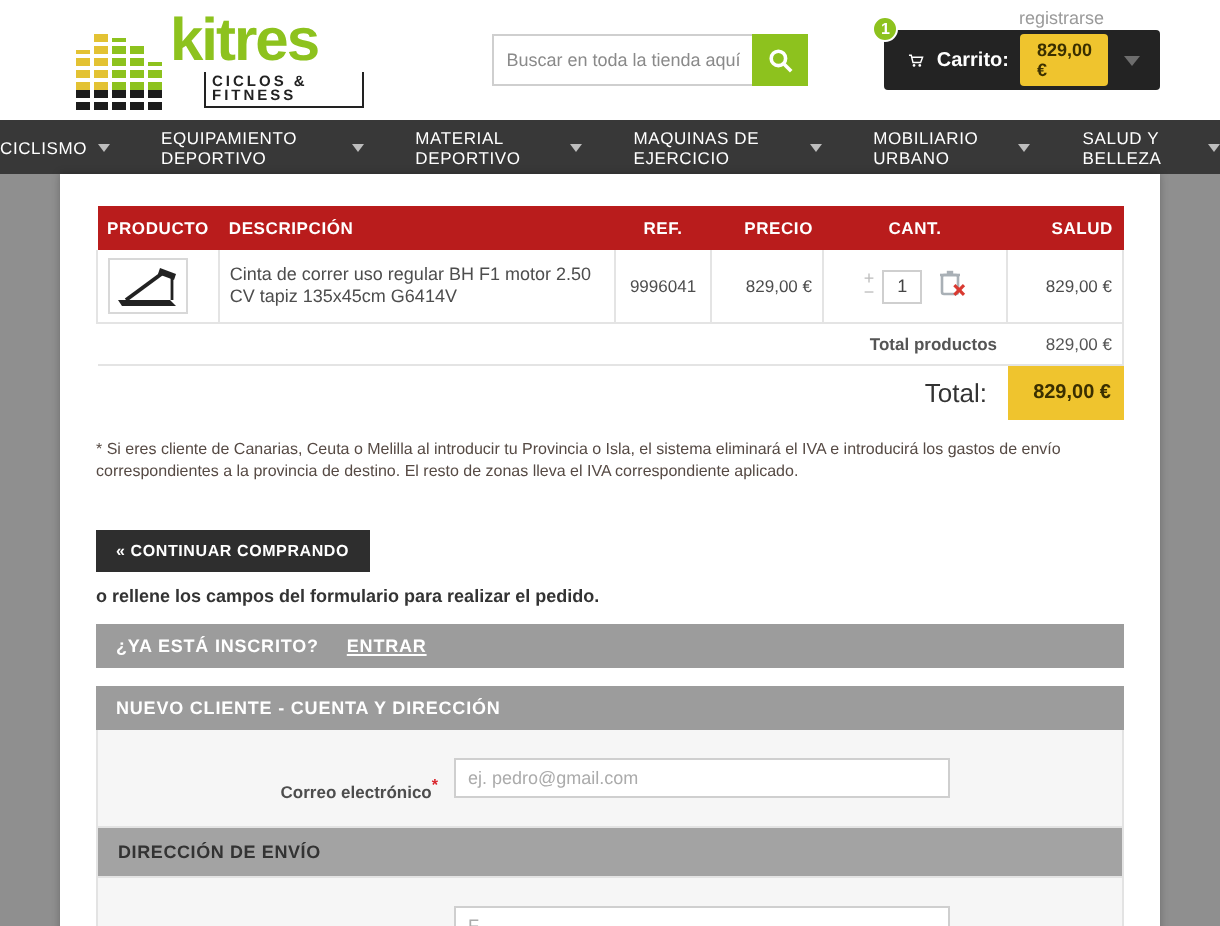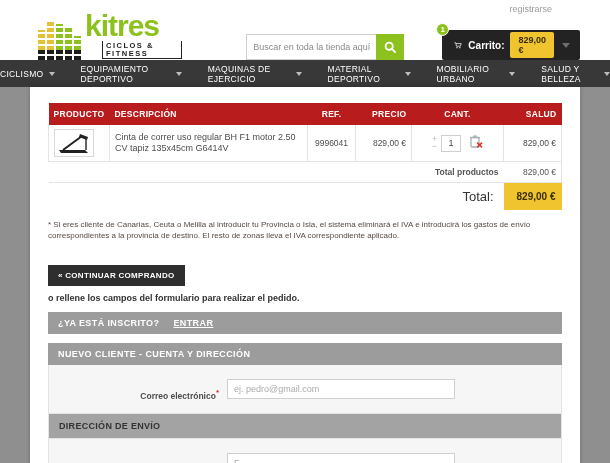--- a/index.html
+++ b/index.html
@@ -7,21 +7,21 @@
   body {
     font-family:"Liberation Sans", sans-serif;
     background:#8f8f8f;
     color:#333;
   }
   .page { width:610px; height:463px; overflow:hidden; background:#8f8f8f; }
 
   
   .topbar { background:#fff; height:60px; position:relative; }
   .register { position:absolute; top:4px; right:58px; font-size:9px; color:#9a9a9a; text-decoration:none; cursor:pointer; }
-  .topbar-inner { display:flex; align-items:flex-end; height:100%; padding:0 30px; }
+  .topbar-inner { display:flex; align-items:center; height:100%; padding:0 30px; }
 
   .logo { display:flex; align-items:flex-end; gap:4px; margin-left:8px; cursor:pointer; }
   .eq { display:flex; align-items:flex-end; gap:2px; height:38px; }
   .eq .col { width:7px; display:flex; flex-direction:column; justify-content:flex-end; }
   .eq .seg-top { background-image:repeating-linear-gradient(to top, var(--c) 0 4px, #fff 4px 6px); }
   .eq .seg-base { height:10px; background-image:repeating-linear-gradient(to top, #1c1c1c 0 4px, #fff 4px 6px); }
   .logo-text { line-height:1; padding-bottom:1px; }
   .brand { font-size:30px; font-weight:bold; color:#8dc21e; letter-spacing:-1px; }
   .tagline { font-size:7.5px; font-weight:bold; color:#222; letter-spacing:1.5px; border:1px solid #222; border-top:none; padding:1px 2px 1px 3px; margin-left:17px; }
 
@@ -67,21 +67,21 @@
   .fill-form { font-size:9px; font-weight:bold; color:#333; margin-top:7px; }
 
   .graybar { background:#9c9c9c; color:#fff; font-size:9px; font-weight:bold; letter-spacing:.4px; padding:6px 10px; margin-top:9px; display:flex; align-items:center; gap:14px; }
   .graybar a { color:#fff; text-decoration:underline; cursor:pointer; }
 
   .form-box { border:1px solid #e3e3e3; border-top:none; }
   .form-row { display:flex; align-items:center; padding:6px 0; }
   .panel { background:#f6f6f6; padding:6px 0; }
   .f-label { width:178px; text-align:right; font-size:8.5px; font-weight:bold; color:#4d4d4d; padding-right:8px;margin-top:11px; }
   .req { color:#d9232a; font-size:8px; vertical-align:super; }
-  .f-input { width:228px; height:20px; border:1px solid #cfcfcf; background:#fff; font-size:9px; color:#555; padding:0 6px; outline:none; }
+  .f-input { width:248px; height:20px; border:1px solid #cfcfcf; background:#fff; font-size:9px; color:#555; padding:0 6px; outline:none; }
   .f-input::placeholder { color:#ababab; }
   .ship-header { background:#a3a3a3; border-top:1px solid #e3e3e3; border-bottom:1px solid #e3e3e3; font-size:9px; font-weight:bold; color:#333; padding:7px 10px; letter-spacing:.3px; }
 </style>
 </head>
 <body>
 
 <div class="page">
 
   <header class="topbar">
     <a class="register">registrarse</a>
@@ -142,25 +142,25 @@
   <nav class="nav">
     <a class="nav-item">
         <span>CICLISMO</span>
         <span class="chev"></span>
       </a>
     <a class="nav-item">
         <span>EQUIPAMIENTO DEPORTIVO</span>
         <span class="chev"></span>
       </a>
     <a class="nav-item">
+        <span>MATERIAL DEPORTIVO</span>
+        <span class="chev"></span>
+      </a>
+    <a class="nav-item">
         <span>MAQUINAS DE EJERCICIO</span>
-        <span class="chev"></span>
-      </a>
-    <a class="nav-item">
-        <span>MATERIAL DEPORTIVO</span>
         <span class="chev"></span>
       </a>
     <a class="nav-item">
         <span>MOBILIARIO URBANO</span>
         <span class="chev"></span>
       </a>
     <a class="nav-item">
         <span>SALUD Y BELLEZA</span>
         <span class="chev"></span>
       </a>

